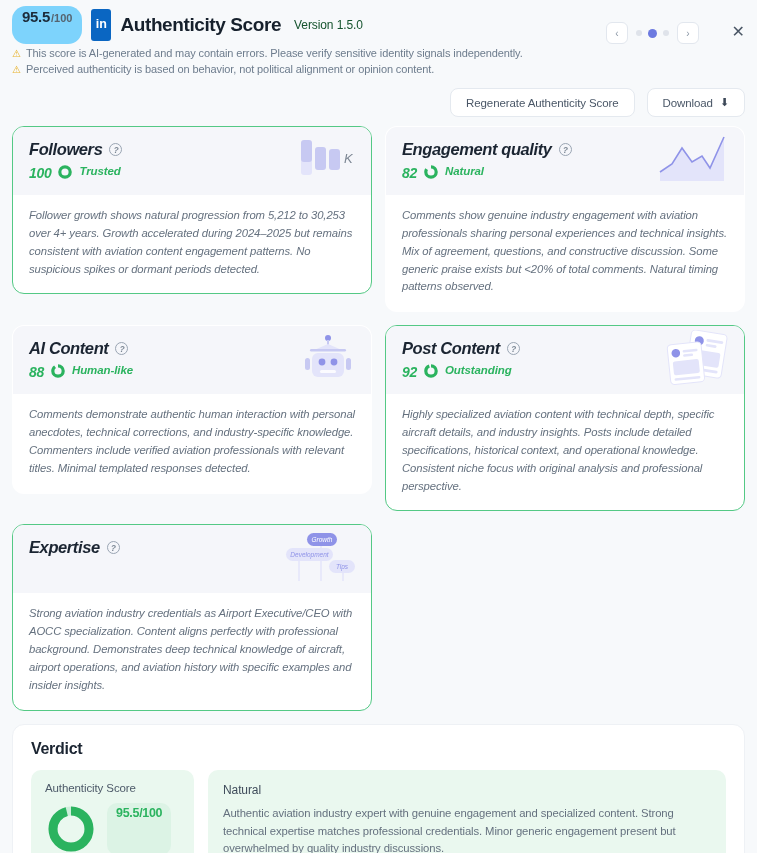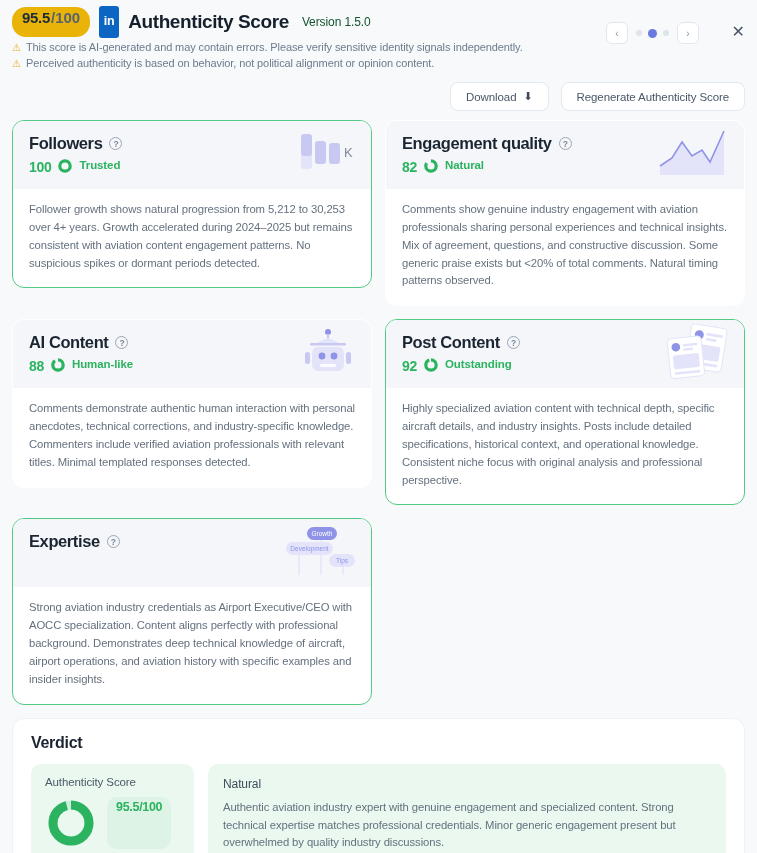--- a/index.html
+++ b/index.html
@@ -9,27 +9,27 @@
     font-family: "Liberation Sans", sans-serif;
     color: #3d4a5c;
     overflow: hidden;
   }
   .page { position: relative; width: 757px; height: 853px; }
 
   
   .header { padding: 6px 12px 0 12px; position: relative; }
   .title-row { display: flex; align-items: center; gap: 9px; }
   .score-pill {
-    background: #eab308; border-radius: 14px;
-    padding: 3px 10px 12px 10px;
+    background: #7dd3fc; border-radius: 14px;
+    padding: 3px 10px 20px 10px;
     display: flex; align-items: baseline; gap: 1px;
     line-height: 1;
   }
   .score-pill .big { font-size: 15px; font-weight: 700; color: #1c2b3a; letter-spacing: -.3px; }
-  .score-pill .small { font-size: 15px; font-weight: 600; color: #55636f; }
+  .score-pill .small { font-size: 11px; font-weight: 600; color: #55636f; }
   .li-icon {
     width: 20px; height: 32px; background: #0a66c2; border-radius: 3px;
     color: #fff; font-size: 12.5px; font-weight: 700;
     display: flex; align-items: center; justify-content: center;
     font-family: "Liberation Sans", sans-serif; line-height: 1;
     padding-bottom: 1px;
   }
   .page-title { font-size: 19px; font-weight: 700; color: #16202c; letter-spacing: -.4px; }
   .version { font-size: 12px; color: #14532d; margin-left: 4px; letter-spacing: -.1px; }
 
@@ -59,21 +59,21 @@
   }
   .dl-ico { font-size: 11px; color: #3c4858; }
 
   
   .grid {
     display: grid; grid-template-columns: 1fr 1fr; gap: 13px;
     padding: 9px 12px 0 12px; align-items: start;
   }
   .card {
     background: #fff; border-radius: 12px; border: 1.6px solid transparent;
-    overflow: hidden; position: relative;
+    overflow: hidden; position: relative; font-style: italic;
   }
   .card.highlight { border-color: #54c985; }
   .card-head {
     background: #f5f6fa; padding: 13px 16px 12px 16px; position: relative; min-height: 68px;
   }
   .card-title { font-size: 16.5px; font-weight: 700; color: #1b2532; letter-spacing: -.4px;
                 display: flex; align-items: center; gap: 7px; }
   .q-ico {
     width: 13px; height: 13px; border-radius: 50%; border: 1.2px solid #9aa5b3;
     font-size: 8.5px; color: #7b8794; display: inline-flex;
@@ -143,25 +143,25 @@
         <span class="dot active"></span>
         <span class="dot"></span>
       </div>
       <div class="pg-btn">›</div>
     </div>
     <div class="close-x">✕</div>
   </div>
 
   <div class="actions">
     <div class="btn">
+      <span>Regenerate Authenticity Score</span>
+    </div>
+    <div class="btn">
       <span>Download</span>
       <span class="dl-ico">⬇</span>
-    </div>
-    <div class="btn">
-      <span>Regenerate Authenticity Score</span>
     </div>
   </div>
 
   <div class="grid" id="grid">
       <div class="card highlight">
     <div class="card-head">
       <div class="card-title">
         <span>Followers</span>
         <span class="q-ico">?</span>
       </div>

